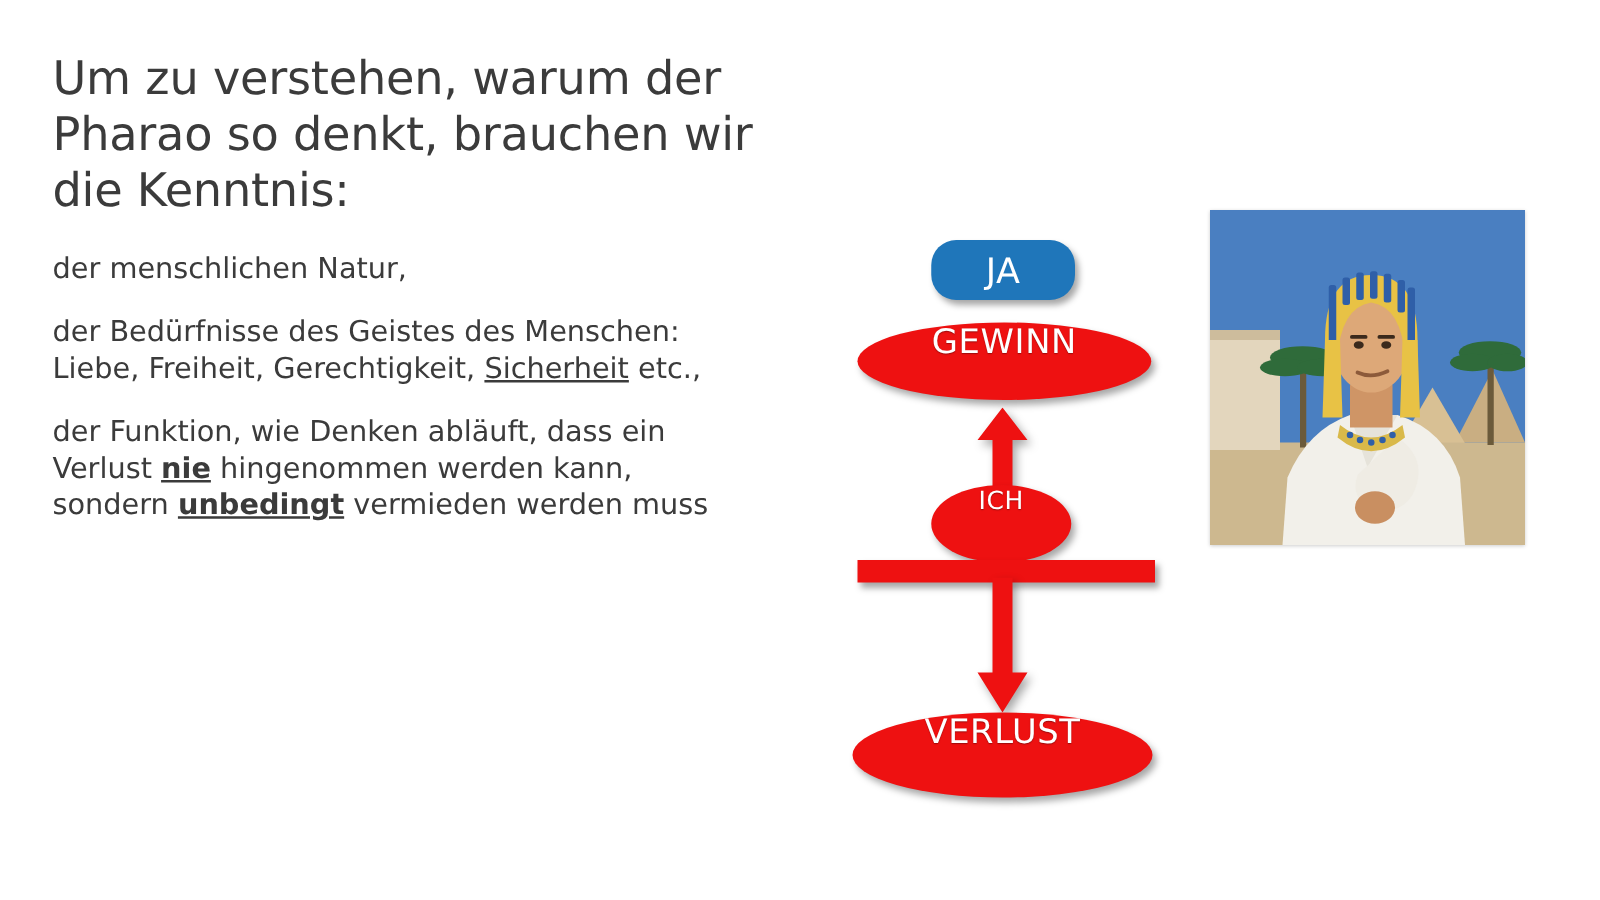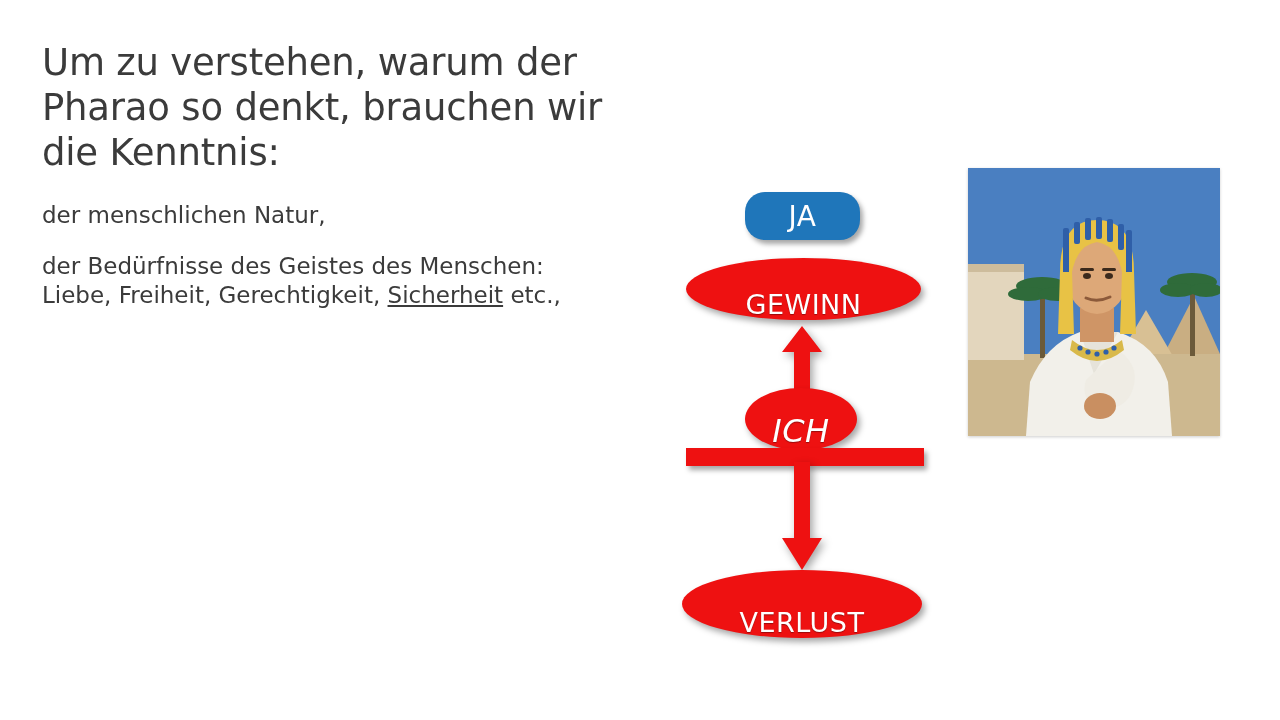--- a/index.html
+++ b/index.html
@@ -77,21 +77,21 @@
     color: #ffffff;
     font-size: 28px;
     font-weight: 400;
     letter-spacing: 0.5px;
   }
   .ellipse {
     position: absolute;
     background: #ee1111;
     border-radius: 50%;
     display: flex;
-    align-items: flex-end;
+    align-items: flex-start;
     justify-content: center;
     box-shadow: 3px 4px 6px rgba(0,0,0,0.35);
   }
   .ellipse span {
     color: #ffffff;
     font-size: 27px;
     font-weight: 400;
     letter-spacing: 0.5px;
     text-shadow: 0 1px 1px rgba(0,0,0,0.35);
   }
@@ -100,21 +100,21 @@
     top: 78px;
     width: 235px;
     height: 62px;
   }
   .ellipse-ich {
     left: 75px;
     top: 208px;
     width: 112px;
     height: 62px;
   }
-  .ellipse-ich span { font-size: 32px; font-style: italic; }
+  .ellipse-ich span { font-size: 20px; }
   .ellipse-verlust {
     left: 12px;
     top: 390px;
     width: 240px;
     height: 68px;
   }
   .bar {
     position: absolute;
     left: 16px;
     top: 268px;
@@ -161,20 +161,21 @@
 
   <div class="text-col">
     <h1 class="headline">Um zu verstehen, warum der
 Pharao so denkt, brauchen wir
 die Kenntnis:</h1>
 
     <p class="body-para">der menschlichen Natur,</p>
 
     <p class="body-para">der Bedürfnisse des Geistes des Menschen:<br>Liebe, Freiheit, Gerechtigkeit, <u>Sicherheit</u> etc.,</p>
 
+    <p class="body-para">der Funktion, wie Denken abläuft, dass ein<br>Verlust <u><b>nie</b></u> hingenommen werden kann,<br>sondern <u><b>unbedingt</b></u> vermieden werden muss</p>
   </div>
 
   <div class="diagram">
 
     <div class="ja-box">
       <span>JA</span>
     </div>
 
     <div class="ellipse ellipse-gewinn">
       <span>GEWINN</span>

